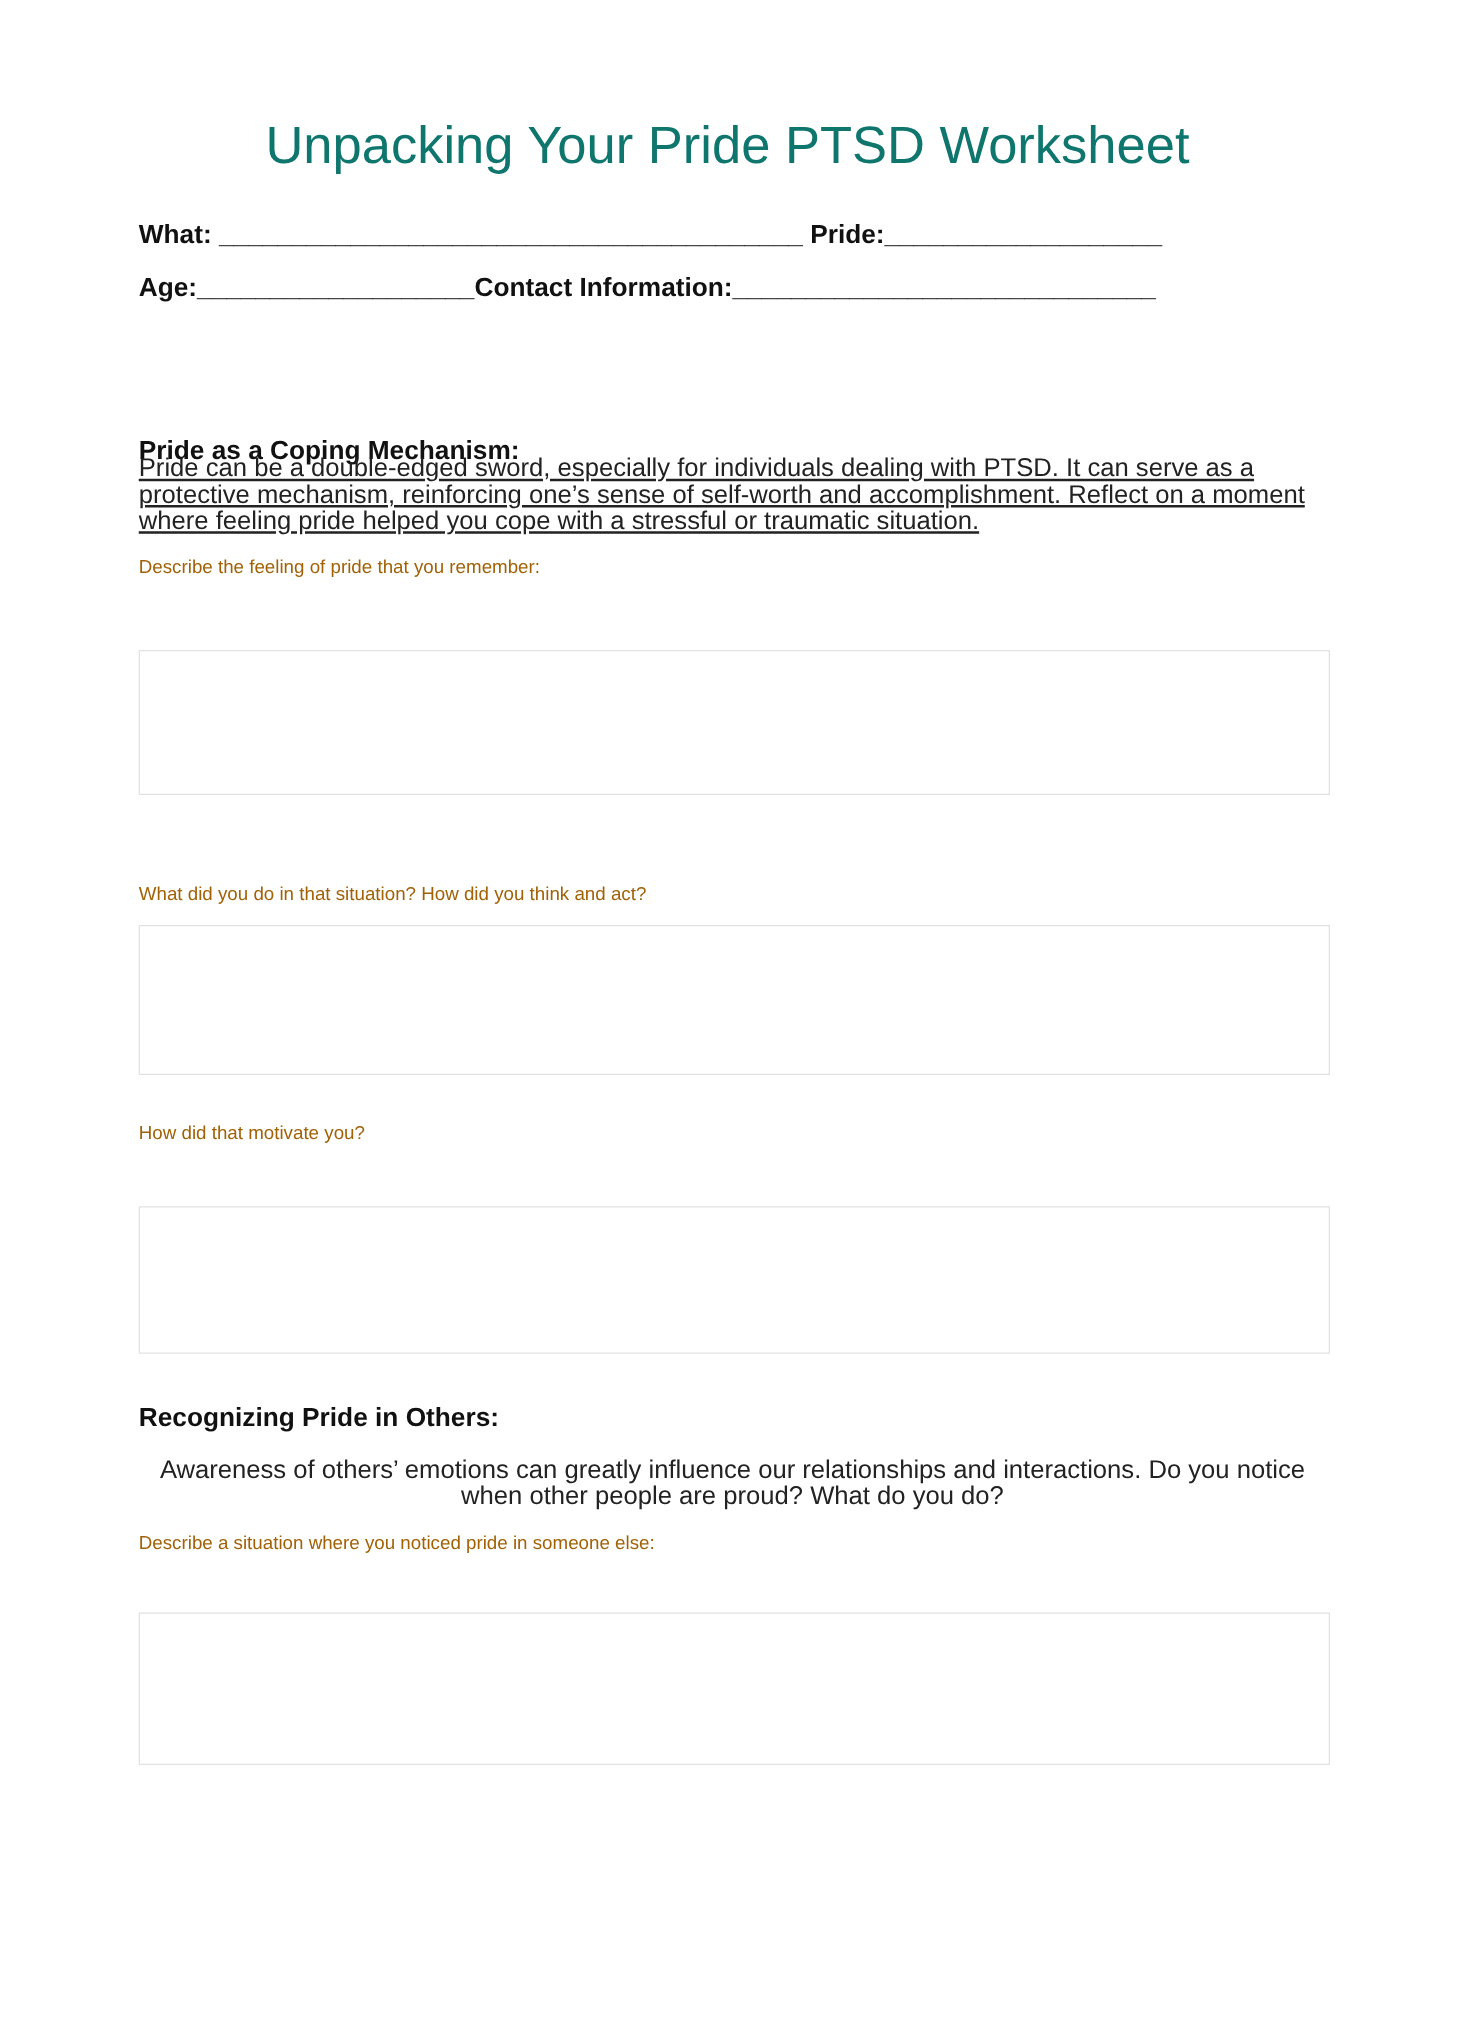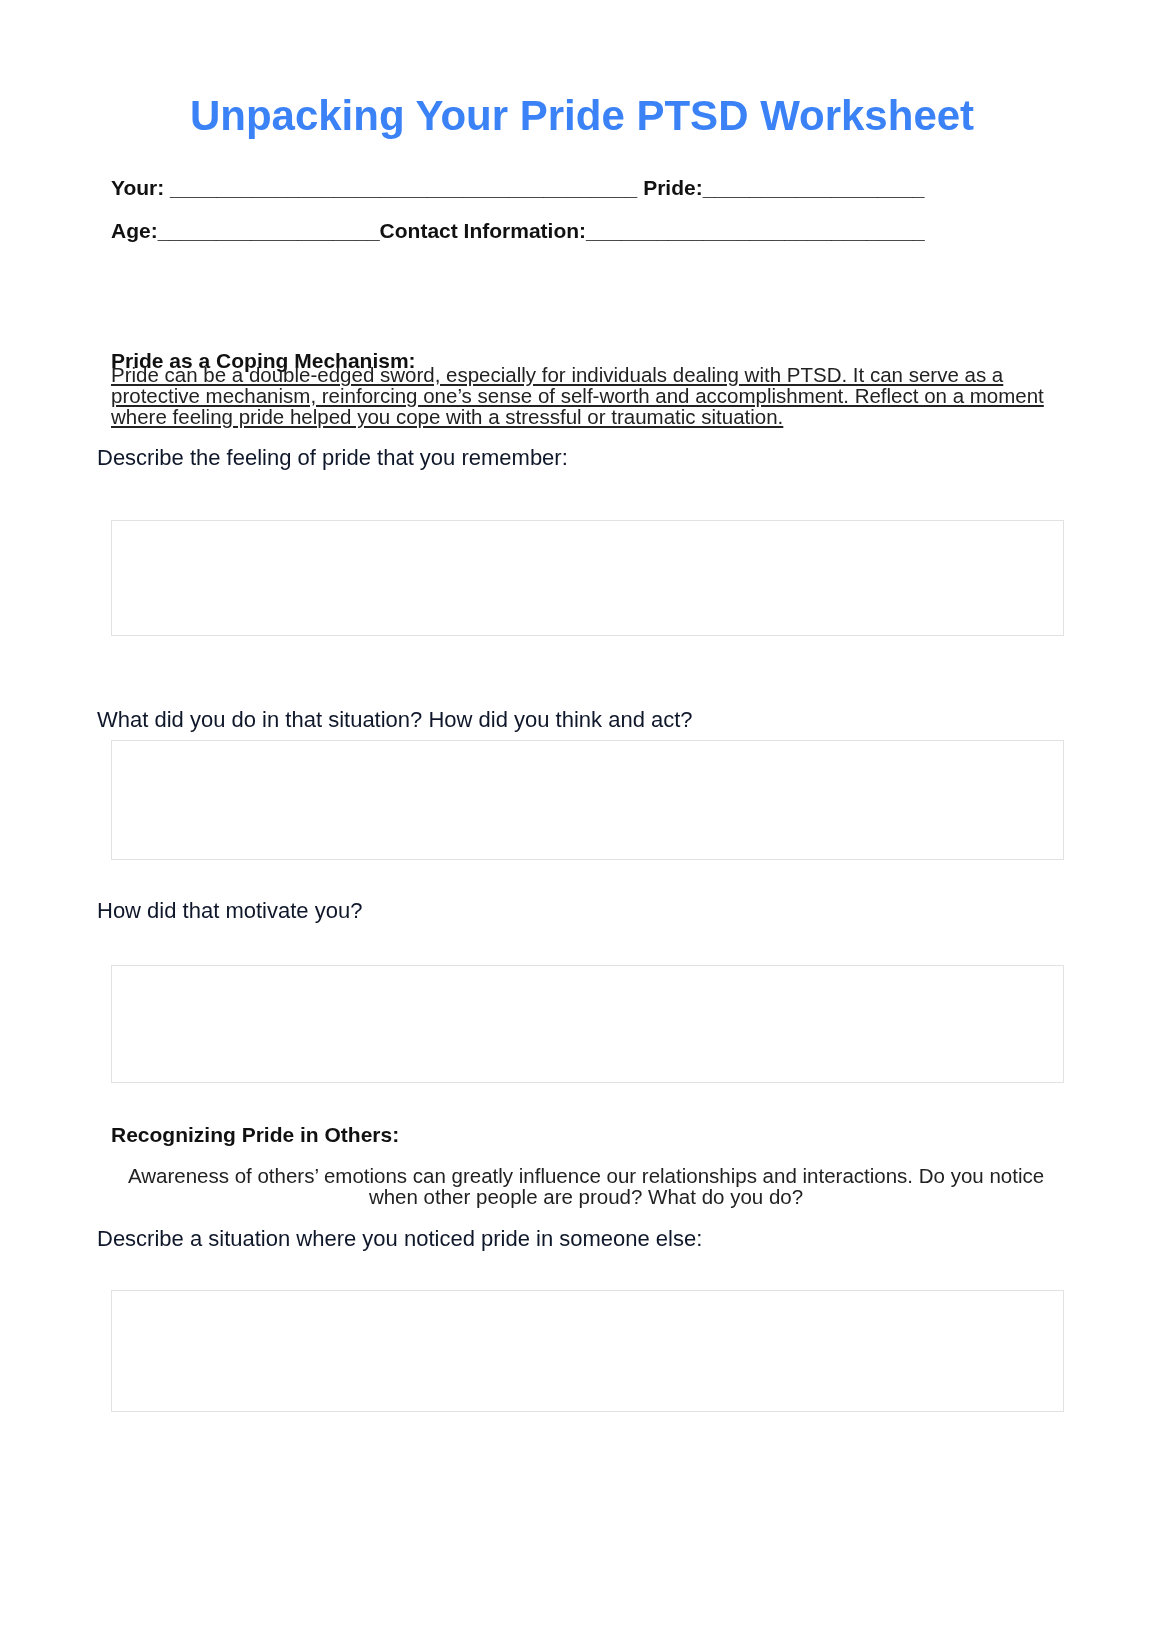--- a/index.html
+++ b/index.html
@@ -1,33 +1,33 @@
 <!DOCTYPE html>
 <html><head>
 <meta charset="utf-8">
 <style>
   html, body { margin:0; padding:0; background:#ffffff; }
   body { width:1176px; height:1630px; position:relative; overflow:hidden;
          font-family:"Liberation Sans", sans-serif; color:#1a1a1a; }
   .title { position:absolute; left:0; width:1164px; top:92px; text-align:center;
-           font-size:42px; font-weight:bold; color:#3b82f6; letter-spacing:0px; }
+           font-size:42px; font-weight:normal; color:#0f766e; letter-spacing:0px; }
   .field-row { position:absolute; left:111px; font-size:21px; font-weight:bold; color:#111; white-space:pre; }
   .row1 { top:176px; }
   .row2 { top:219px; }
   .heading { position:absolute; left:111px; font-size:21px; font-weight:bold; color:#111; }
   .para { position:absolute; left:111px; width:950px; font-size:20.5px; line-height:21px; color:#222; }
-  .prompt { position:absolute; left:97px; font-size:22px; color:#0f172a; }
+  .prompt { position:absolute; left:111px; font-size:15px; color:#a16207; }
   .box { position:absolute; left:111px; width:953px; border:1.5px solid #e2e2e2; background:#fff; box-sizing:border-box; }
 </style>
 </head>
 <body>
 
 <div class="title">Unpacking Your Pride PTSD Worksheet</div>
 
-<div class="field-row row1"><span>Your:</span><span> ________________________________________ </span><span>Pride:</span><span>___________________</span></div>
+<div class="field-row row1"><span>What:</span><span> ________________________________________ </span><span>Pride:</span><span>___________________</span></div>
 
 <div class="field-row row2"><span>Age:</span><span>___________________</span><span>Contact Information:</span><span>_____________________________</span></div>
 
 <div class="heading" style="top:310px;margin-top:39px;">Pride as a Coping Mechanism:</div>
 <div class="para" style="top:364px;text-decoration:underline;">Pride can be a double-edged sword, especially for individuals dealing with PTSD. It can serve as a protective mechanism, reinforcing one’s sense of self-worth and accomplishment. Reflect on a moment where feeling pride helped you cope with a stressful or traumatic situation.</div>
 
 <div class="prompt" style="top:445px;">Describe the feeling of pride that you remember:</div>
 <div class="box" style="top:520px; height:116px;"></div>
 
 <div class="prompt" style="top:675px;margin-top:32px;">What did you do in that situation? How did you think and act?</div>

